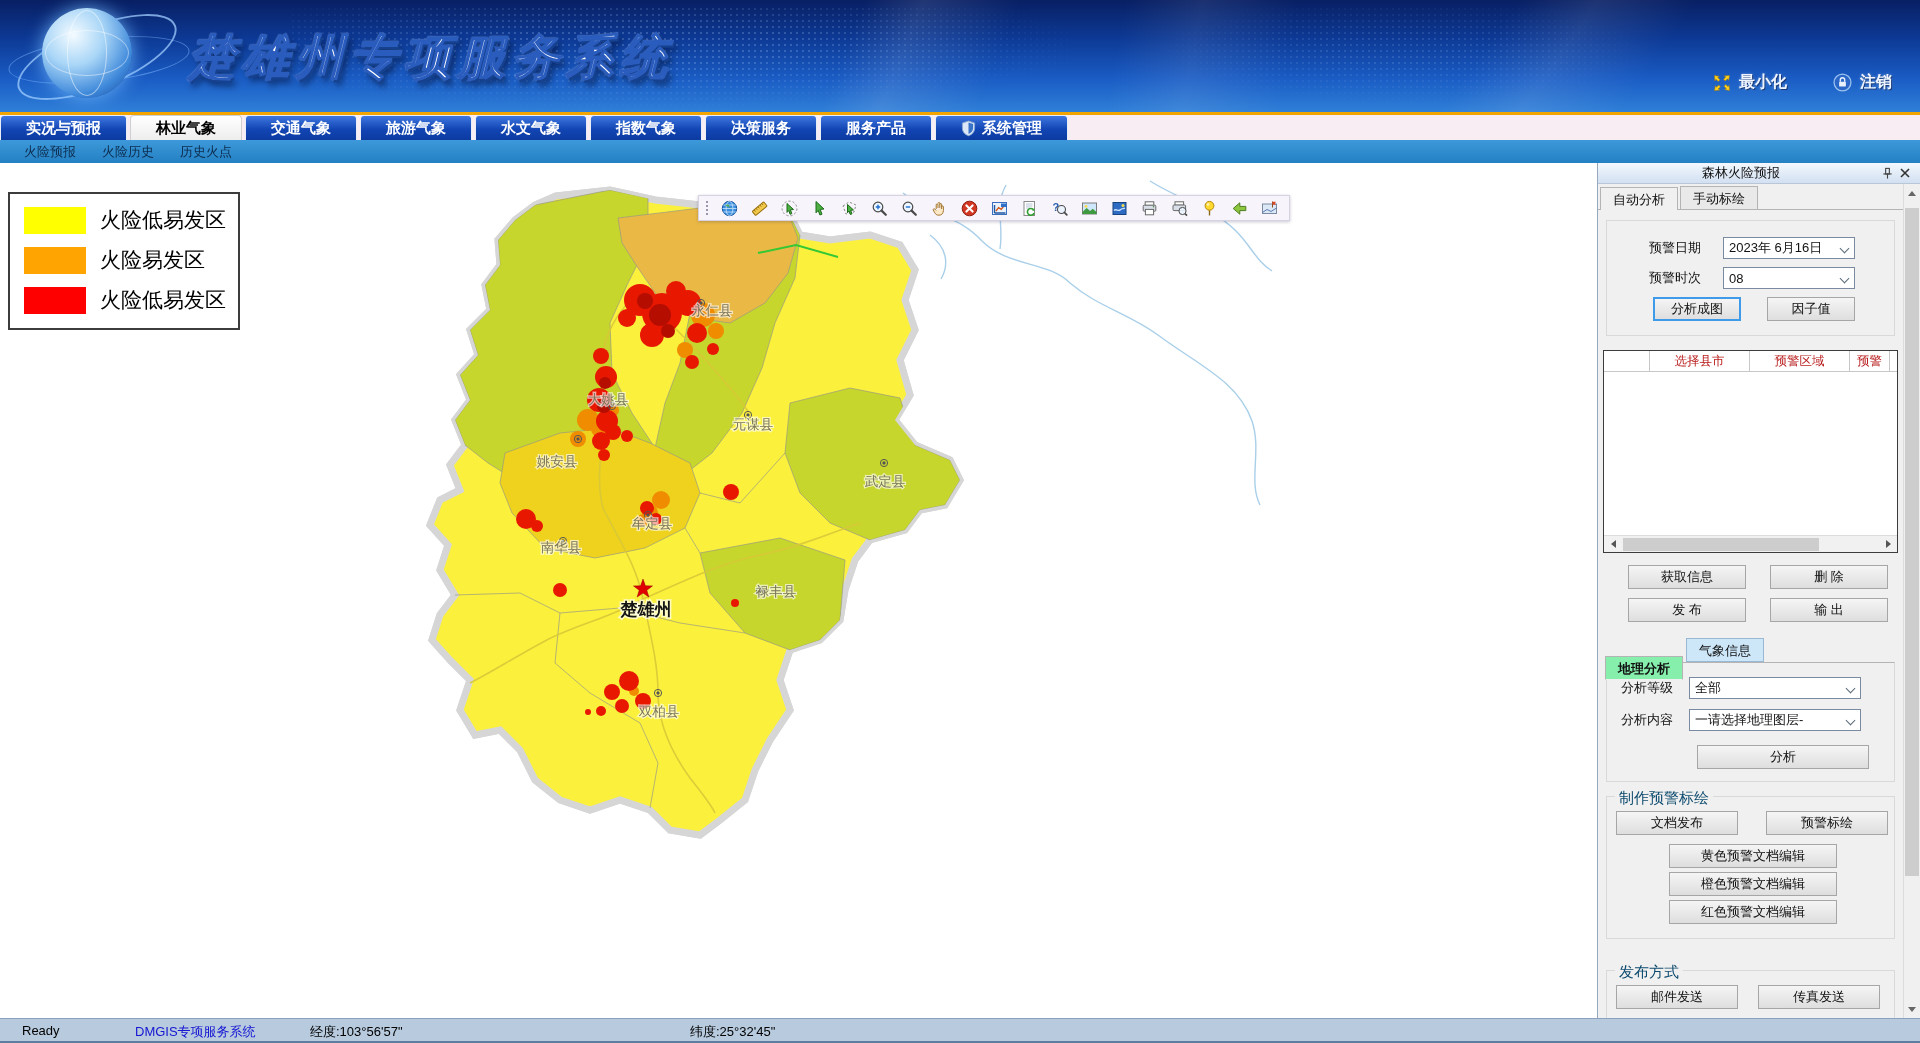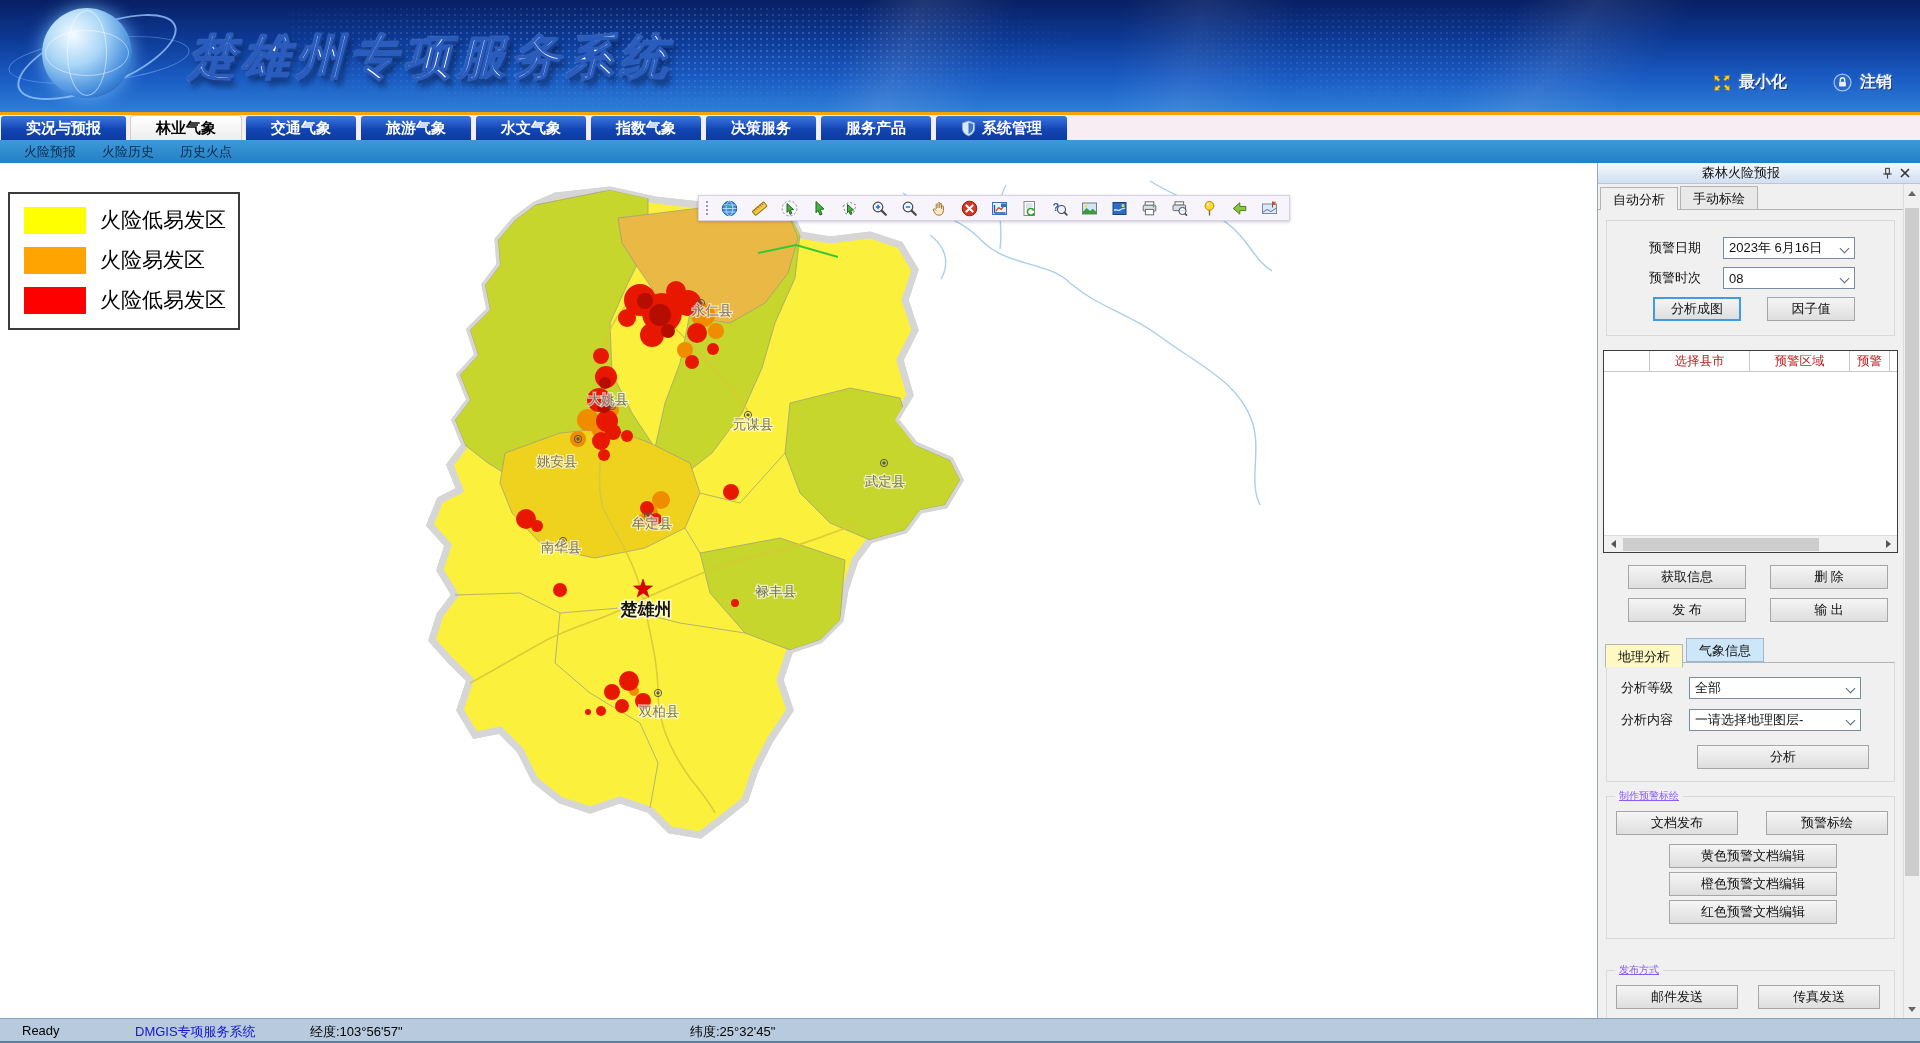--- a/index.html
+++ b/index.html
@@ -100,21 +100,21 @@
   .panel-content { flex:1; overflow:hidden; }
 
   .ptabs { display:flex; margin-top:2px; border-bottom:1px solid #b4b4b4; height:24px; }
   .ptab { padding:3px 12px 4px; font-size:13px; color:#111; background:#e9e9e9;
     border:1px solid #b4b4b4; border-bottom:none; margin-left:2px; cursor:pointer; }
   .ptab.active { background:#f0f0f0; position:relative; top:1px; }
 
   .group { border:1px solid #d9d9d9; margin:10px 8px 0; position:relative; }
   .group-plain { padding:12px 6px 12px; }
   .group-legend { position:absolute; top:-8px; left:8px; background:#f0f0f0;
-    padding:0 4px; font-size:10px; color:#8b5cf6;text-decoration:underline; }
+    padding:0 4px; font-size:15px; color:#0c4a6e; }
 
   .frow { display:flex; align-items:center; margin:4px 0 8px 36px; }
   .frow .flabel { width:74px; font-size:13px; color:#111; flex:none; }
   .selbox { position:relative; height:22px; background:#fff; border:1px solid #7a8aa0;
     font-size:13px; color:#111; display:flex; align-items:center; padding:0 18px 0 5px;
     cursor:pointer; white-space:nowrap; overflow:hidden; }
   .selbox .chev { position:absolute; right:6px; top:7px; width:7px; height:7px;
     border-right:1.6px solid #5a6a7a; border-bottom:1.6px solid #5a6a7a; transform:rotate(45deg); }
   .w130 { width:132px; } .w172 { width:172px; }
 
@@ -145,21 +145,21 @@
   .tri-u { width:0;height:0;border:4px solid transparent;border-bottom:5px solid #666; margin-bottom:3px;}
   .tri-d { width:0;height:0;border:4px solid transparent;border-top:5px solid #666; margin-top:3px;}
 
   .grid2 { display:grid; grid-template-columns:118px 118px; column-gap:24px; row-gap:9px;
     margin:12px 0 0 30px; }
   .grid2 .wbtn { width:118px; }
 
   .geo-tabs { display:flex; margin:16px 0 0 4px; height:24px; }
   .gtab { padding:3px 12px 4px; font-size:13px; border:1px solid #b4b4b4; margin-left:3px;
     cursor:pointer; background:#e9e9e9; color:#111; }
-  .gtab.active { background:#fef9c3; border-bottom:1px solid #f0f0f0; position:relative; top:6px; }
+  .gtab.active { background:#86efac; border-bottom:1px solid #f0f0f0; position:relative; top:18px;font-weight:bold; }
   .gtab.blue { background:#cde6f8; border-color:#9ab8d4; }
   .group-analysis { border:1px solid #d9d9d9; margin:0 8px 0; padding:14px 6px 12px;
     border-top:1px solid #b4b4b4; }
   .frow2 { display:flex; align-items:center; margin:0 0 10px 8px; }
   .frow2 .flabel { width:68px; font-size:13px; color:#111; flex:none; }
   .analyze-btn { width:172px; height:24px; margin-left:84px; margin-top:4px; }
 
   .plot-row { display:flex; gap:28px; margin:14px 0 0 9px; }
   .plot-row .wbtn { width:122px; }
   .plot-stack { display:flex; flex-direction:column; gap:4px; margin:9px 0 12px 62px; }

